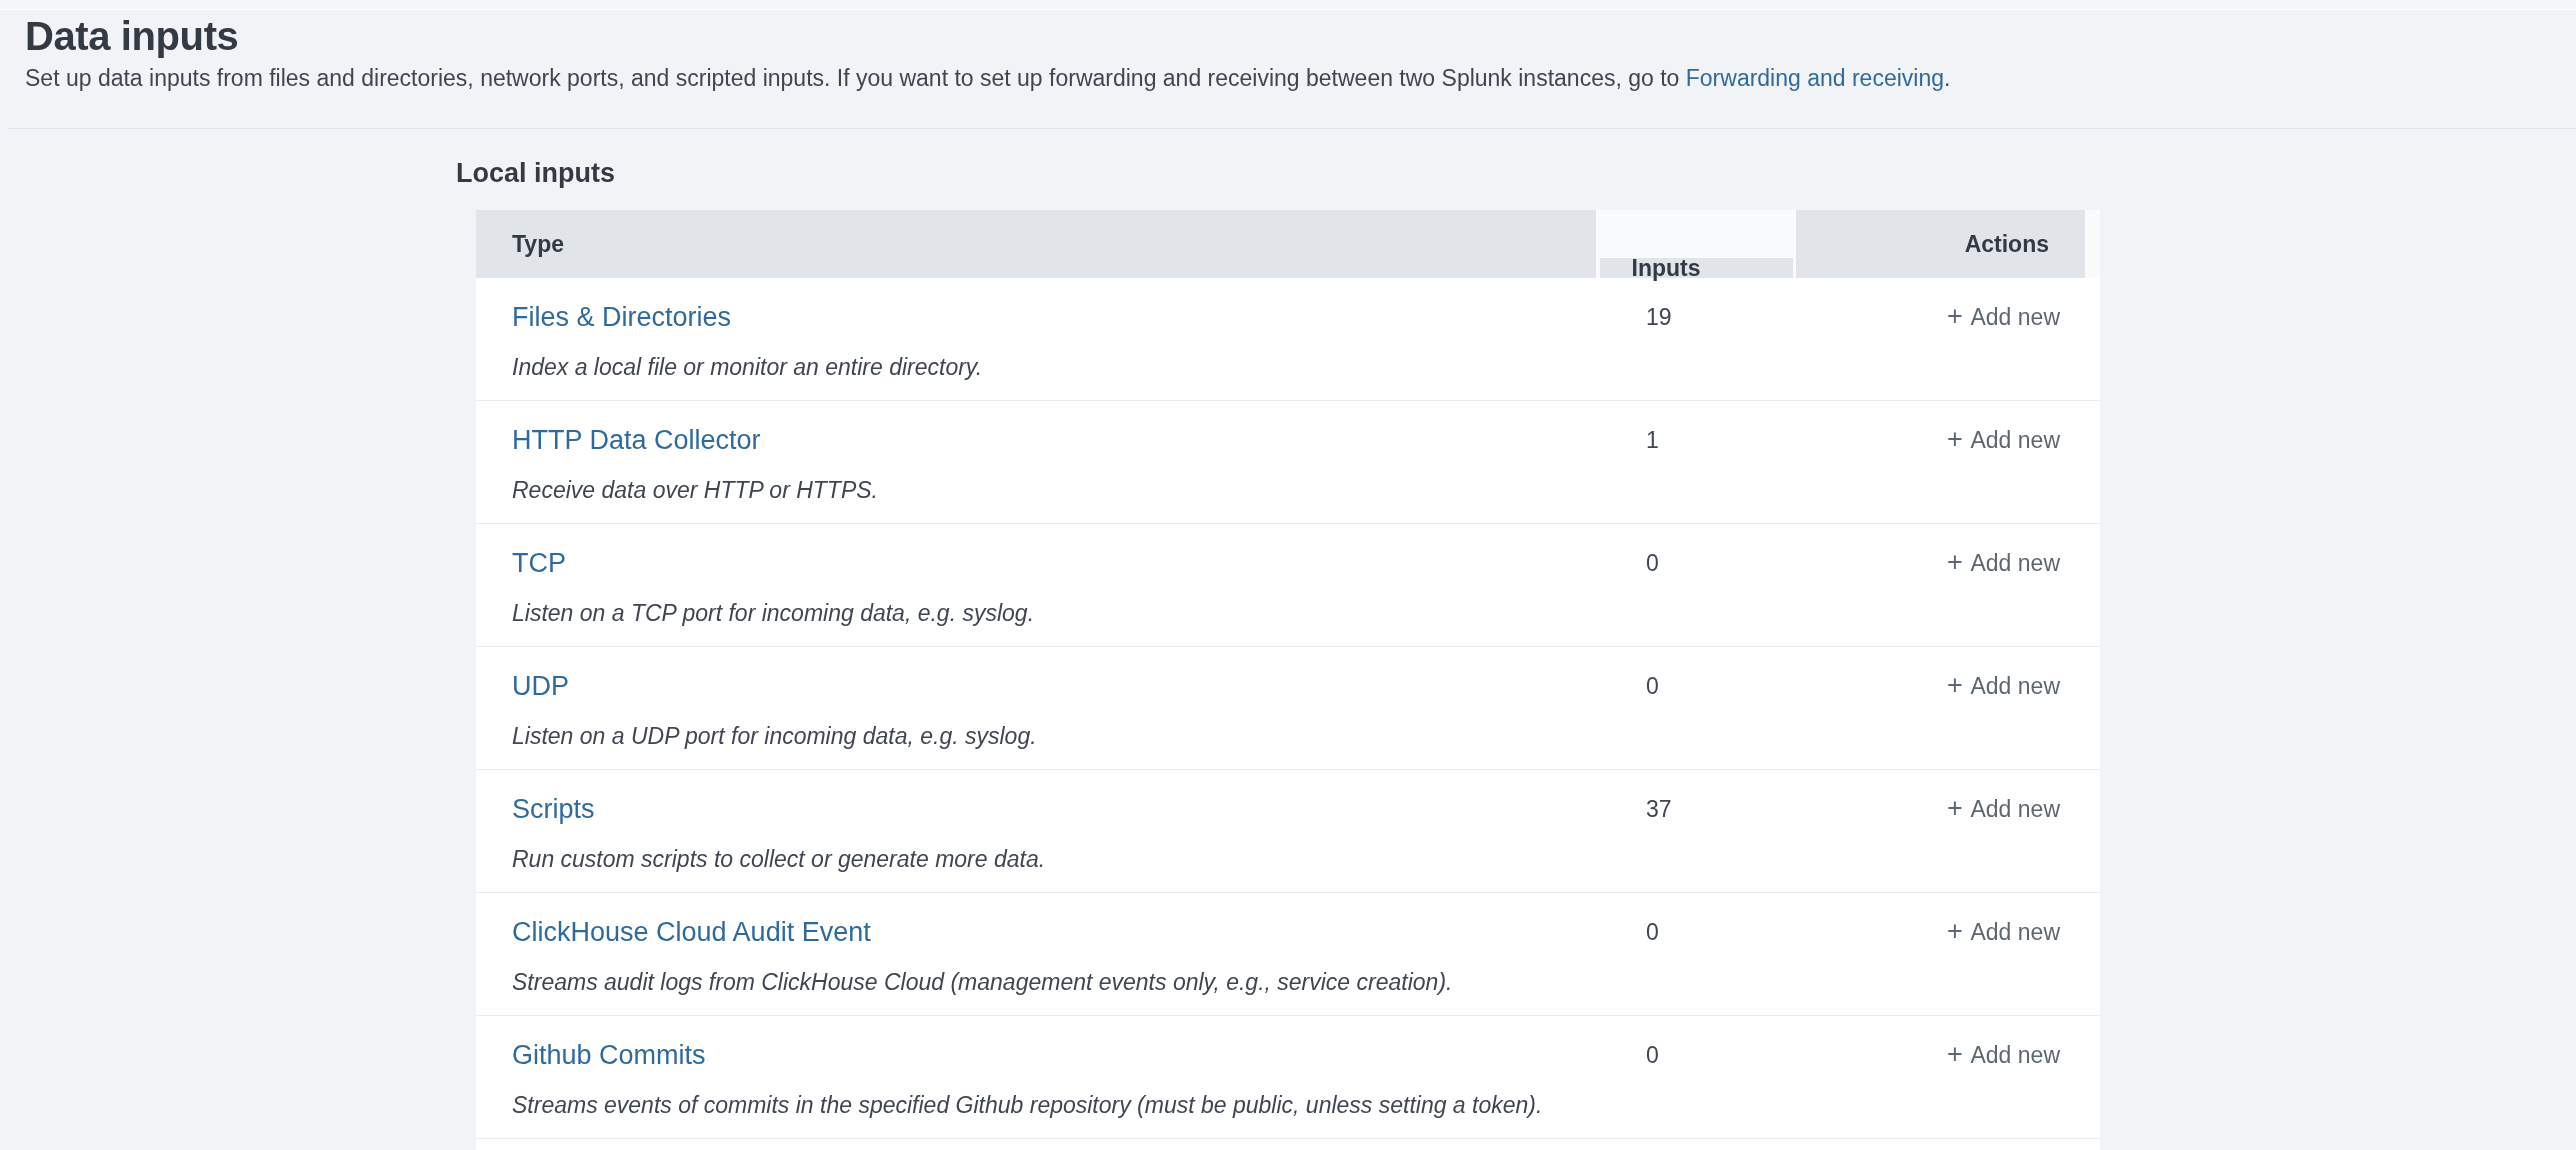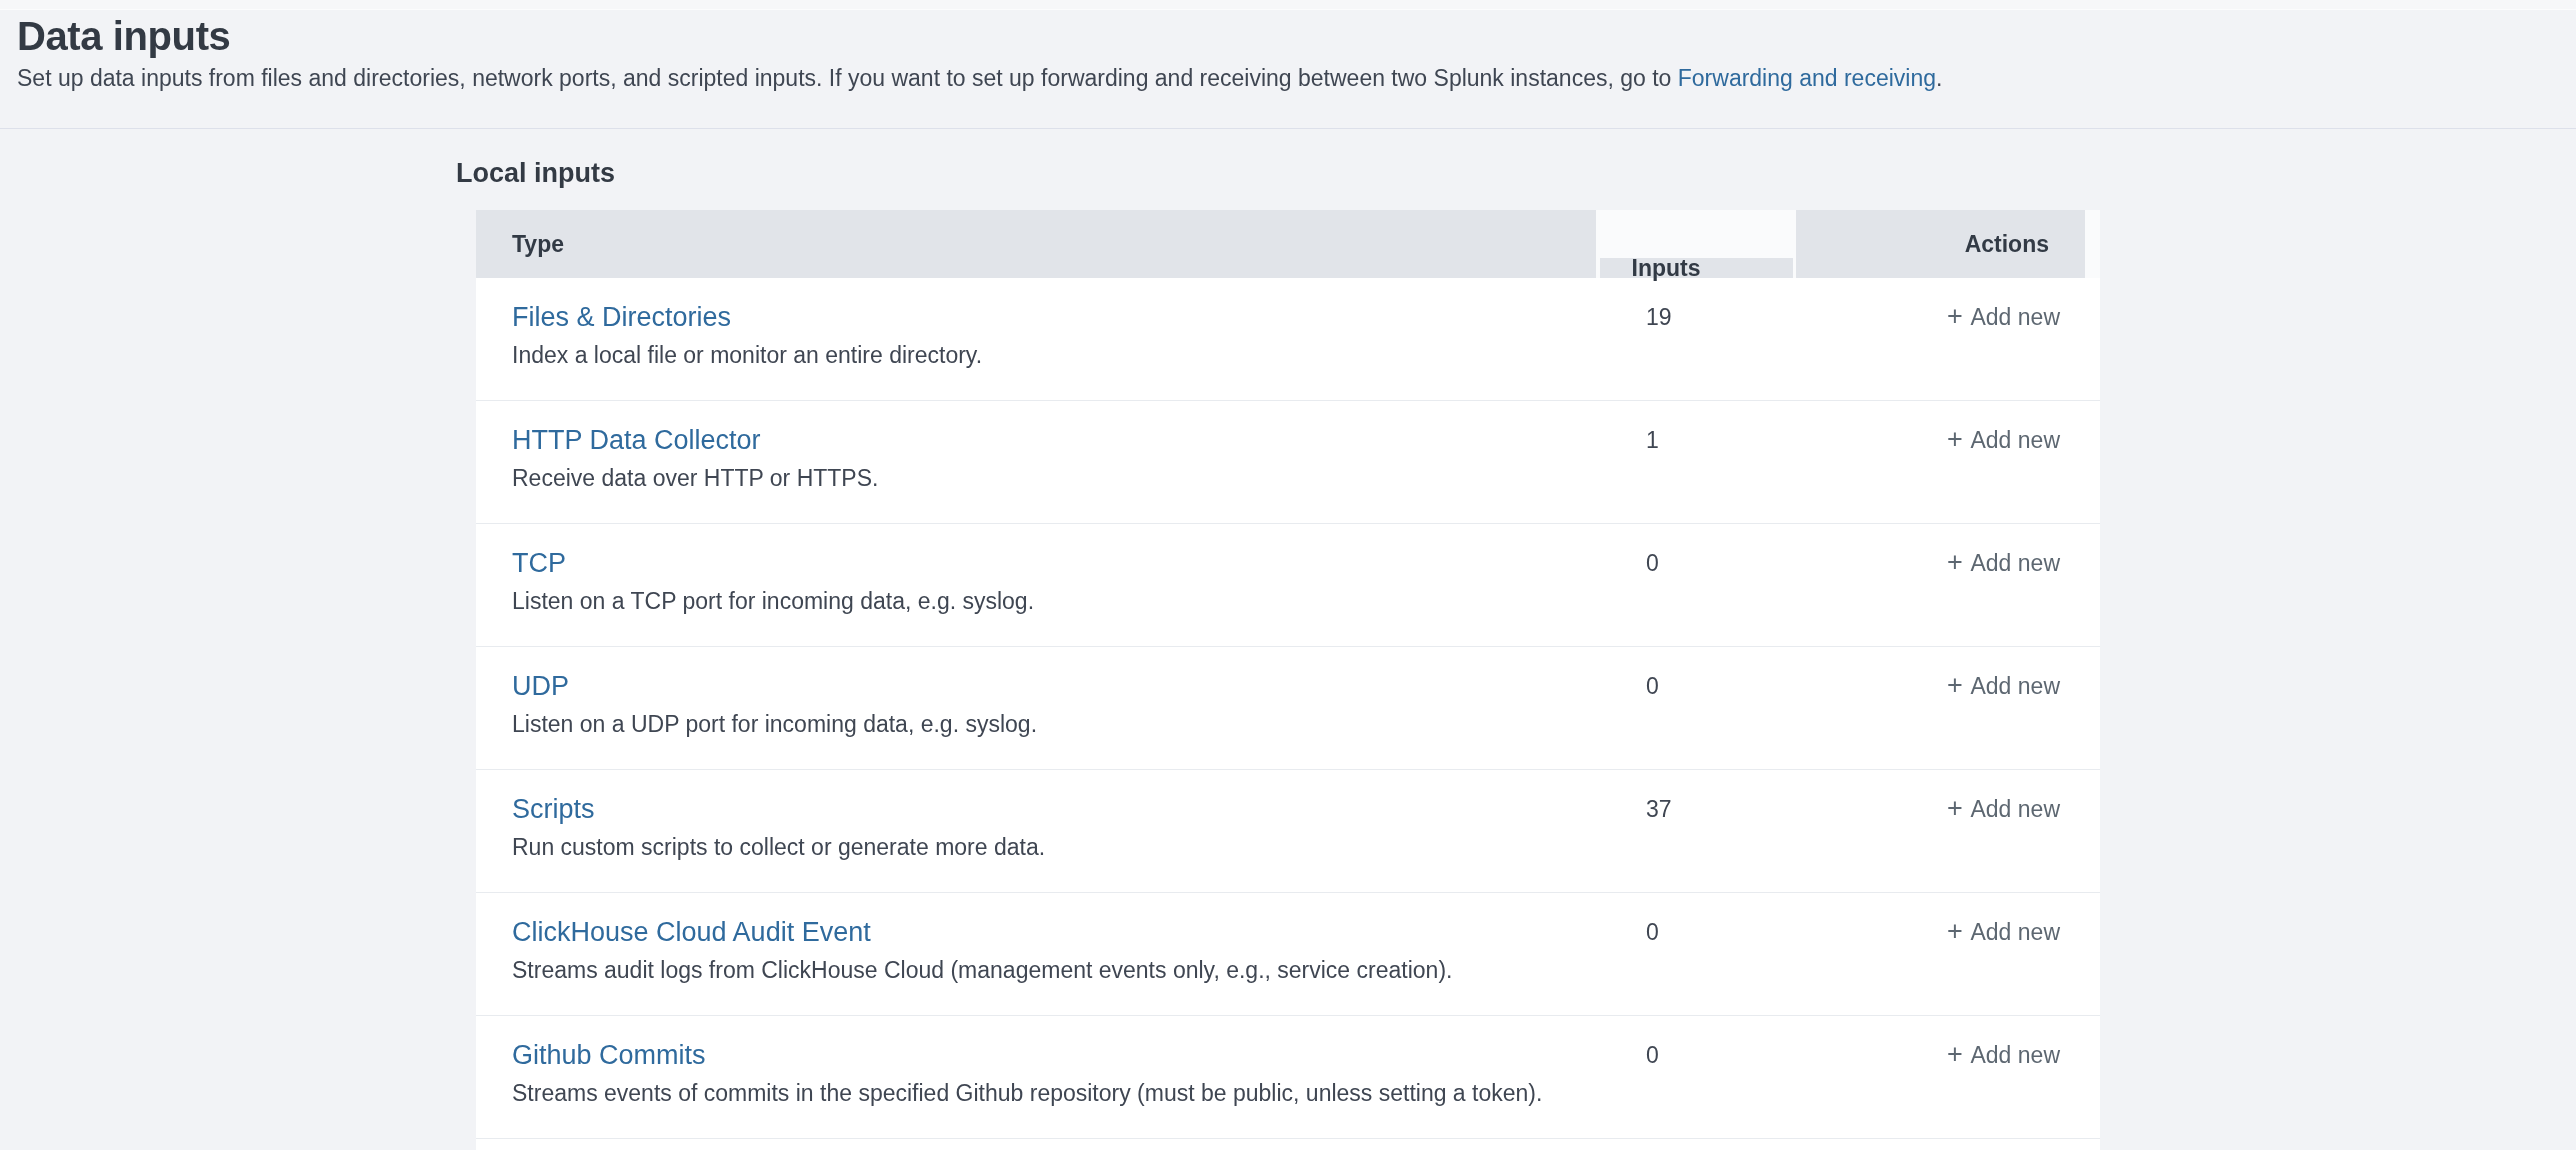--- a/index.html
+++ b/index.html
@@ -12,20 +12,21 @@
   }
   .top-strip {
     height: 10.4px;
     background: #f6f7f9;
     border-bottom: 1.7px solid #fbfcfd;
   }
   .page-header {
     height: 113px;
     border-bottom: 1.7px solid #dde0ea;
     background: #f2f3f6;
+    margin-left: 8px;
   }
   .page-title {
     margin: 5.2px 0 0 17px;
     font-size: 40px;
     line-height: 41px;
     font-weight: 700;
     letter-spacing: -0.4px;
     color: #333a44;
   }
   .page-subtitle {
@@ -72,24 +73,25 @@
   .cell-type { width: 1138px; padding: 27px 0 0 36px; }
   .type-link {
     display: inline-block;
     font-size: 27px;
     line-height: 24px;
     color: #2f6a9d;
     text-decoration: none;
     cursor: pointer;
   }
   .type-desc {
-    margin-top: 14px;
+    margin-top: 26px;
     font-size: 23px;
     line-height: 24px;
     color: #3f4652;
+    font-style: italic;
   }
   .cell-inputs {
     width: 193px;
     padding: 27px 0 0 32px;
     font-size: 23px;
     line-height: 24px;
     color: #3f4652;
   }
   .cell-actions {
     width: 289px;

